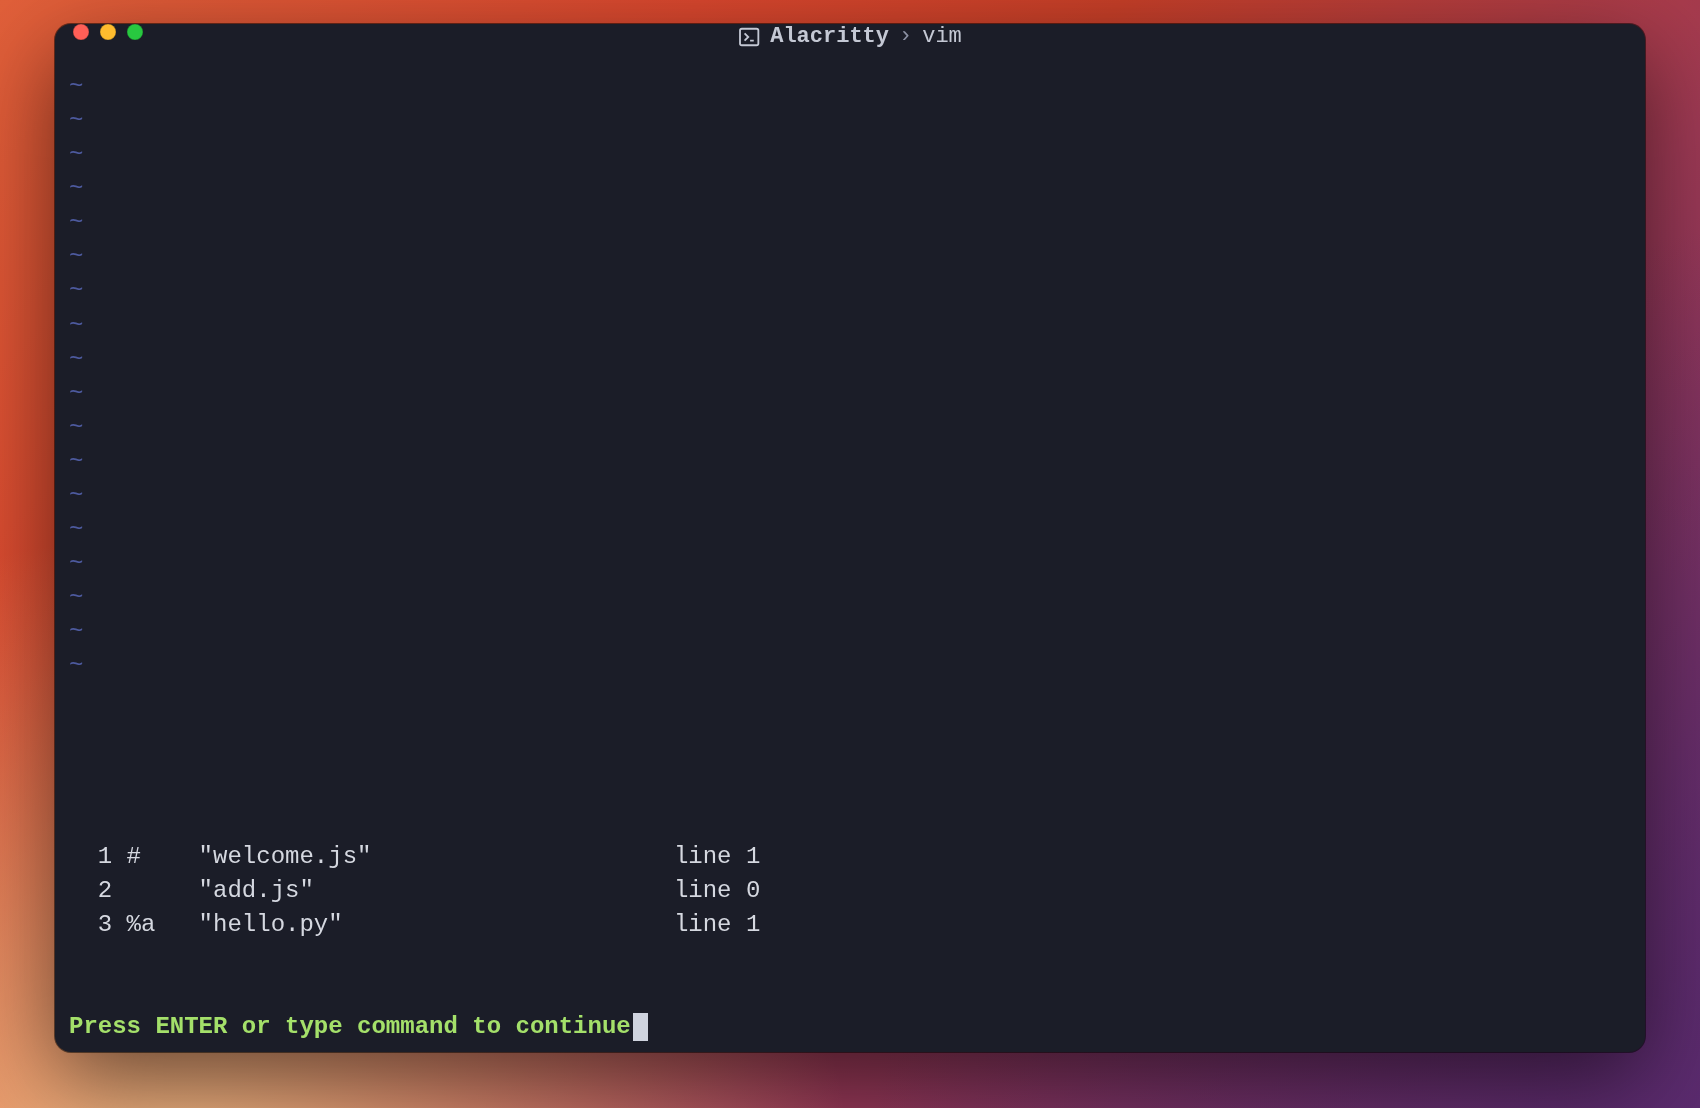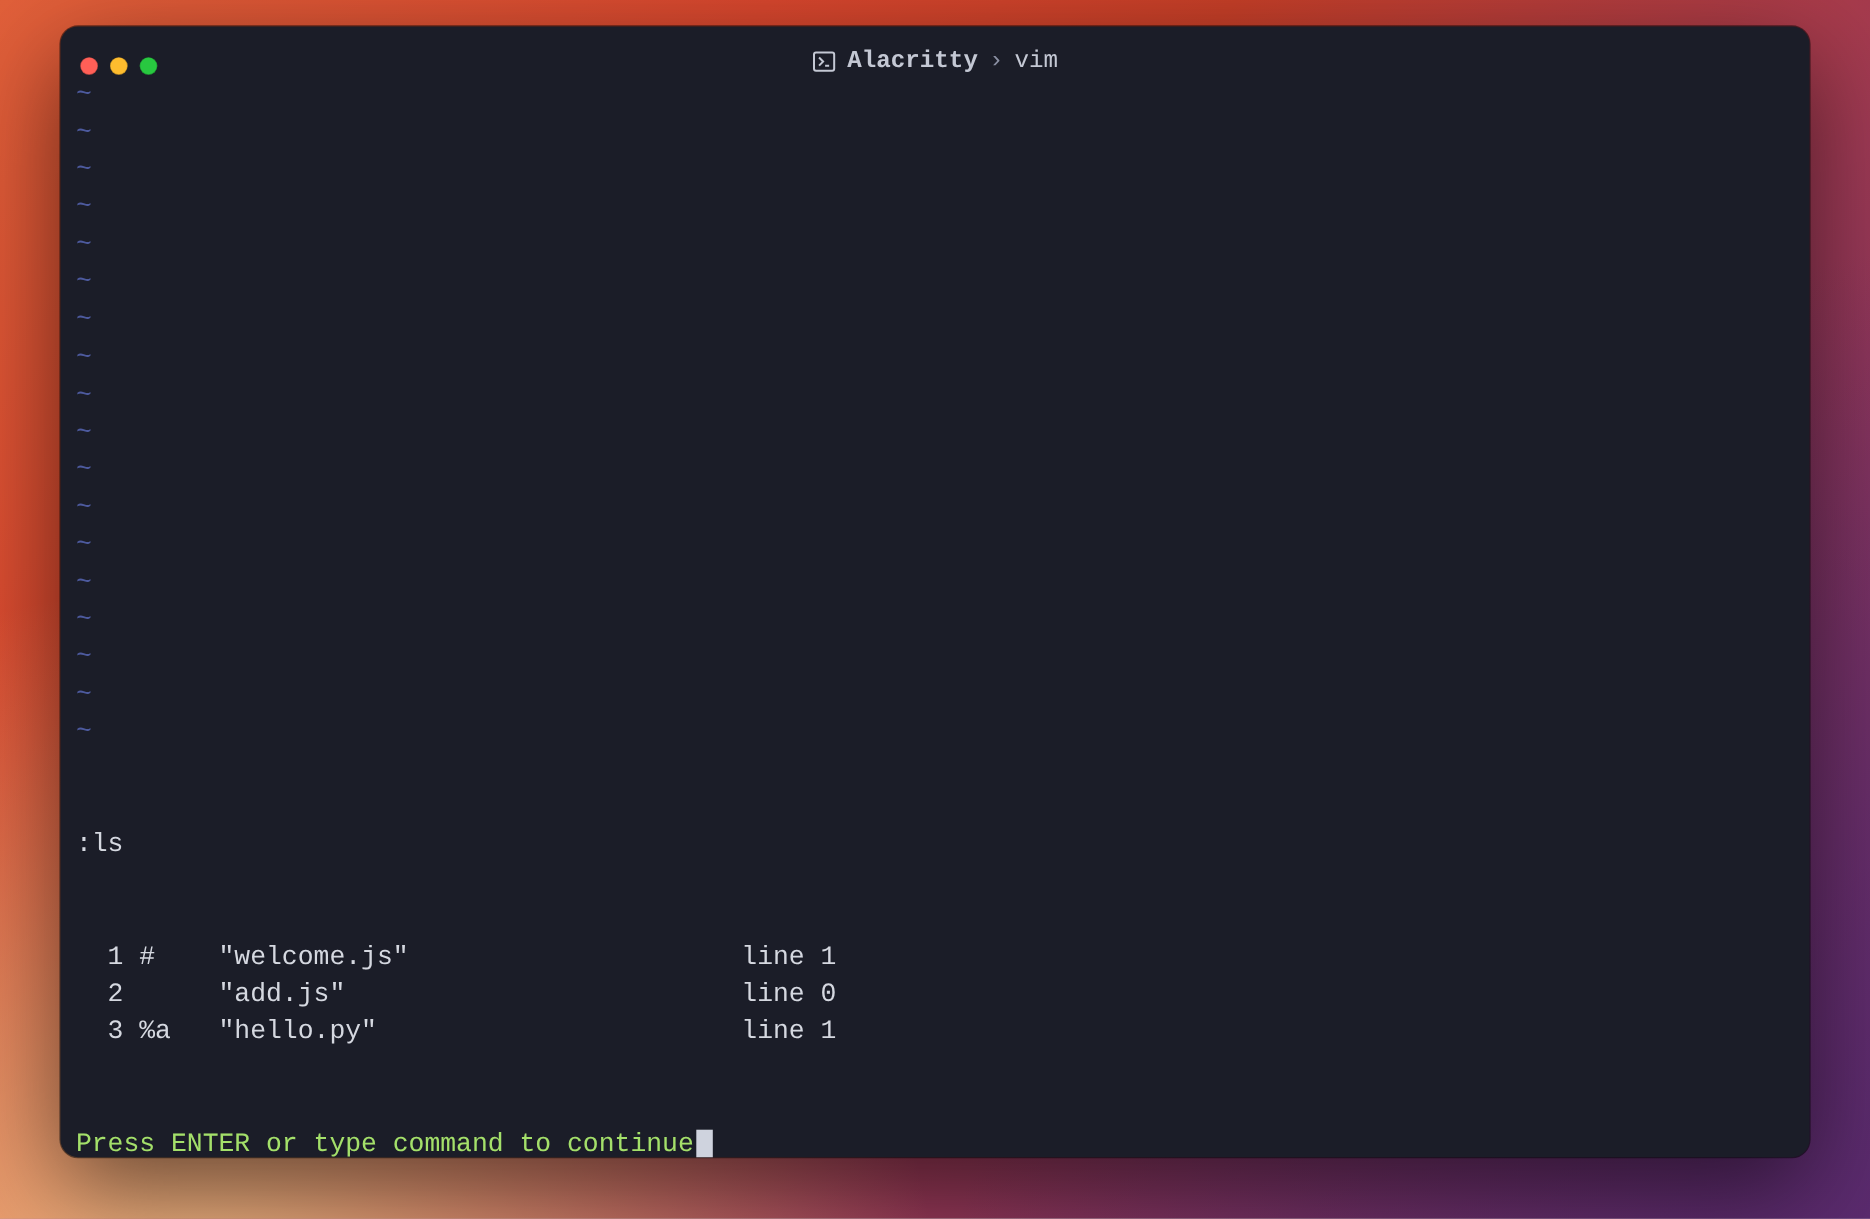--- a/index.html
+++ b/index.html
@@ -33,21 +33,21 @@
     border-radius: 16px;
     box-shadow: 0 30px 90px rgba(0,0,0,0.55), 0 0 0 1px rgba(0,0,0,0.5);
     display: flex;
     flex-direction: column;
     overflow: hidden;
   }
 
   .title-bar {
     height: 44px;
     display: flex;
-    align-items: flex-end;
+    align-items: flex-start;
     padding: 0 18px;
     flex-shrink: 0;
   }
 
   .traffic-lights {
     display: flex;
     gap: 11px;
   }
   .traffic-light {
     width: 16px;
@@ -103,21 +103,21 @@
   .tilde-row { 
     color: #4d5a9e;
     height: 1.42em;
   }
 
   .ls-block { color: #d5d8e0; }
   .ls-row { display: block; }
 
   .prompt-line {
     color: #a4e06a;
-    font-weight: 400;
+    font-weight: 700;
     display: flex;
     align-items: center;
   }
 
   .cursor-block {
     display: inline-block;
     width: 0.62em;
     height: 1.15em;
     background: #cfd3de;
     margin-left: 2px;
@@ -149,21 +149,20 @@
         <span class="title-sep">›</span>
         <span class="title-sub">vim</span>
       </div>
     </div>
 
     <div class="terminal-body">
 
       <div class="vim-filler" id="tilde-container"><div class="tilde-row">~</div><div class="tilde-row">~</div><div class="tilde-row">~</div><div class="tilde-row">~</div><div class="tilde-row">~</div><div class="tilde-row">~</div><div class="tilde-row">~</div><div class="tilde-row">~</div><div class="tilde-row">~</div><div class="tilde-row">~</div><div class="tilde-row">~</div><div class="tilde-row">~</div><div class="tilde-row">~</div><div class="tilde-row">~</div><div class="tilde-row">~</div><div class="tilde-row">~</div><div class="tilde-row">~</div><div class="tilde-row">~</div></div>
 
       <div class="ls-block">
-        <span class="ls-row">:ls</span>
         <div id="buffer-list"><span class="ls-row">  1 #    "welcome.js"                     line 1</span><span class="ls-row">  2      "add.js"                         line 0</span><span class="ls-row">  3 %a   "hello.py"                       line 1</span></div>
       </div>
 
       <div class="prompt-line">
         <span>Press ENTER or type command to continue</span>
         <span class="cursor-block"></span>
       </div>
 
     </div>
   </div>

